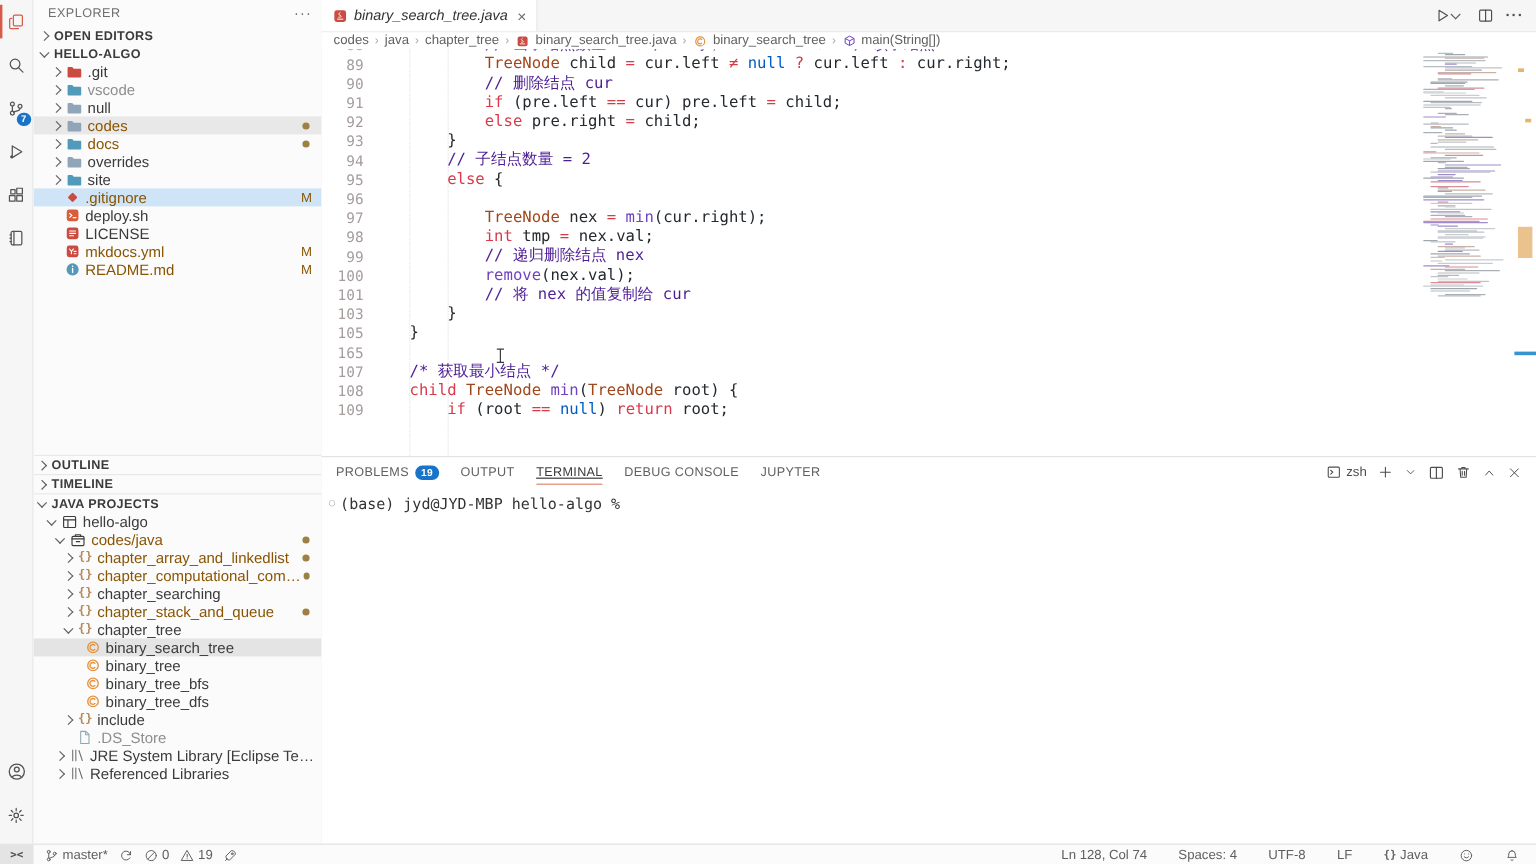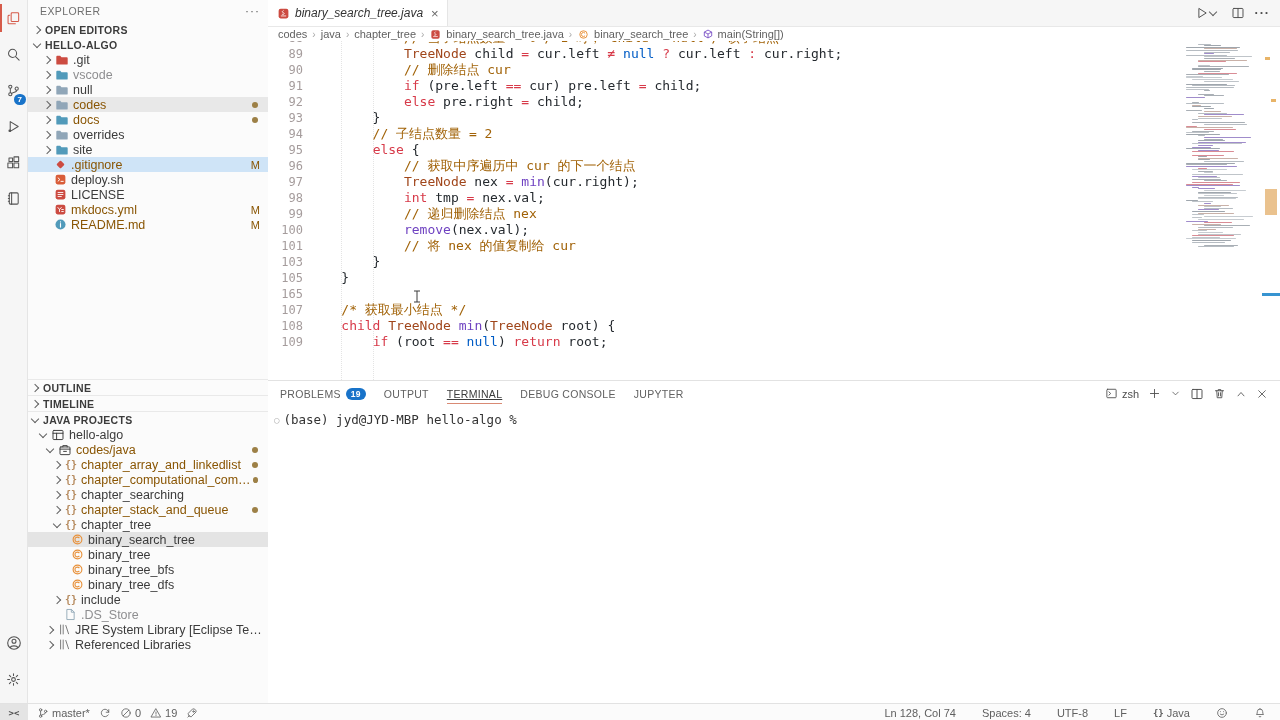--- a/index.html
+++ b/index.html
@@ -55,21 +55,21 @@
                padding-left:10px;font-size:11px;color:#616161;background:#fff;}
   .bc-item{display:flex;align-items:center;}
   .bc-sep{margin:0 5px;color:#a9a9a9;font-size:10px;}
   .code{position:absolute;left:0;top:41px;right:0;height:339px;overflow:hidden;
         font-family:"DejaVu Sans Mono",monospace;font-size:13px;line-height:16px;}
   .codeinner{margin-top:-11px;}
   .cl{height:16px;display:flex;white-space:pre;}
   .cl .ln{flex:none;width:35px;text-align:right;color:#a59c9c;font-size:12px;}
   .cl .lc{padding-left:7px;color:#24292e;}
   .tok-k{color:#d73a49;} .tok-t{color:#a0461b;} .tok-f{color:#6f42c1;}
-  .tok-n{color:#005cc5;} .tok-c{color:#a16207;} .tok-o{color:#d73a49;}
+  .tok-n{color:#005cc5;} .tok-c{color:#4c1d95;} .tok-o{color:#d73a49;}
   .guide{position:absolute;top:41px;height:339px;border-left:1px dotted #e4e4e4;}
   .minimap{position:absolute;right:18px;top:42px;width:78px;height:300px;overflow:hidden;}
   .mm-bar{height:1px;margin-bottom:0.62px;border-radius:.5px;}
   .ovruler{position:absolute;right:0;top:41px;width:18px;height:339px;}
   .ovmark{position:absolute;}
   .cursor-ibeam{position:absolute;color:#3c3c3c;}
 
   
   .panel{position:absolute;left:268px;top:380px;right:0;height:323px;background:#fff;border-top:1px solid #e2e2e2;}
   .panel-head{height:25px;display:flex;align-items:center;padding-left:12px;}
@@ -529,21 +529,21 @@
     <div class="code">
       <div class="codeinner" id="code-lines">
           <div class="cl"><span class="ln">88</span><span class="lc"><span class="tok-c">            // 当子结点数量 = 0 / 1 时， child = null / 该子结点</span></span></div>
           <div class="cl"><span class="ln">89</span><span class="lc"><span>            </span><span class="tok-t">TreeNode</span><span> child </span><span class="tok-o">=</span><span> cur.left </span><span class="tok-o">≠</span><span> </span><span class="tok-n">null</span><span> </span><span class="tok-o">?</span><span> cur.left </span><span class="tok-o">:</span><span> cur.right;</span></span></div>
           <div class="cl"><span class="ln">90</span><span class="lc"><span class="tok-c">            // 删除结点 cur</span></span></div>
           <div class="cl"><span class="ln">91</span><span class="lc"><span>            </span><span class="tok-k">if</span><span> (pre.left </span><span class="tok-o">==</span><span> cur) pre.left </span><span class="tok-o">=</span><span> child;</span></span></div>
           <div class="cl"><span class="ln">92</span><span class="lc"><span>            </span><span class="tok-k">else</span><span> pre.right </span><span class="tok-o">=</span><span> child;</span></span></div>
           <div class="cl"><span class="ln">93</span><span class="lc"><span>        }</span></span></div>
           <div class="cl"><span class="ln">94</span><span class="lc"><span class="tok-c">        // 子结点数量 = 2</span></span></div>
           <div class="cl"><span class="ln">95</span><span class="lc"><span>        </span><span class="tok-k">else</span><span> {</span></span></div>
-          <div class="cl"><span class="ln">96</span><span class="lc"><span class="tok-c">            // 获取中序遍历中 cur 的下一个结点</span></span></div>
+          <div class="cl"><span class="ln">96</span></div>
           <div class="cl"><span class="ln">97</span><span class="lc"><span>            </span><span class="tok-t">TreeNode</span><span> nex </span><span class="tok-o">=</span><span> </span><span class="tok-f">min</span><span>(cur.right);</span></span></div>
           <div class="cl"><span class="ln">98</span><span class="lc"><span>            </span><span class="tok-k">int</span><span> tmp </span><span class="tok-o">=</span><span> nex.val;</span></span></div>
           <div class="cl"><span class="ln">99</span><span class="lc"><span class="tok-c">            // 递归删除结点 nex</span></span></div>
           <div class="cl"><span class="ln">100</span><span class="lc"><span>            </span><span class="tok-f">remove</span><span>(nex.val);</span></span></div>
           <div class="cl"><span class="ln">101</span><span class="lc"><span class="tok-c">            // 将 nex 的值复制给 cur</span></span></div>
           <div class="cl"><span class="ln">103</span><span class="lc"><span>        }</span></span></div>
           <div class="cl"><span class="ln">105</span><span class="lc"><span>    }</span></span></div>
           <div class="cl"><span class="ln">165</span><span class="lc"><span></span></span></div>
           <div class="cl"><span class="ln">107</span><span class="lc"><span class="tok-c">    /* 获取最小结点 */</span></span></div>
           <div class="cl"><span class="ln">108</span><span class="lc"><span>    </span><span class="tok-k">child</span><span> </span><span class="tok-t">TreeNode</span><span> </span><span class="tok-f">min</span><span>(</span><span class="tok-t">TreeNode</span><span> root) {</span></span></div>

